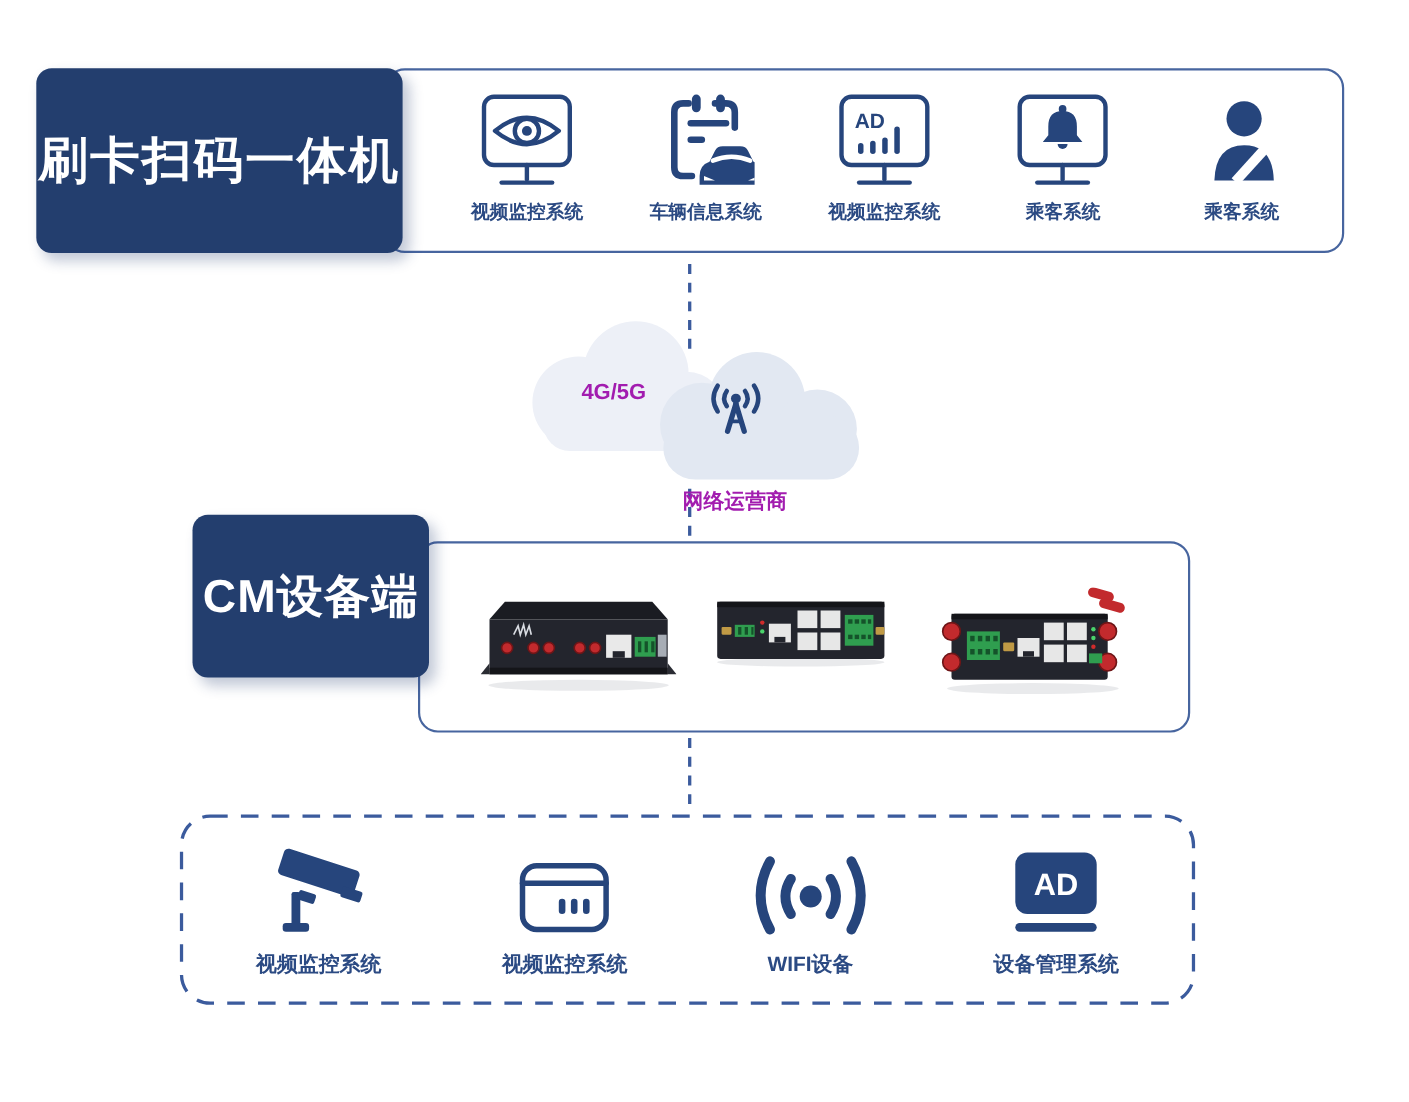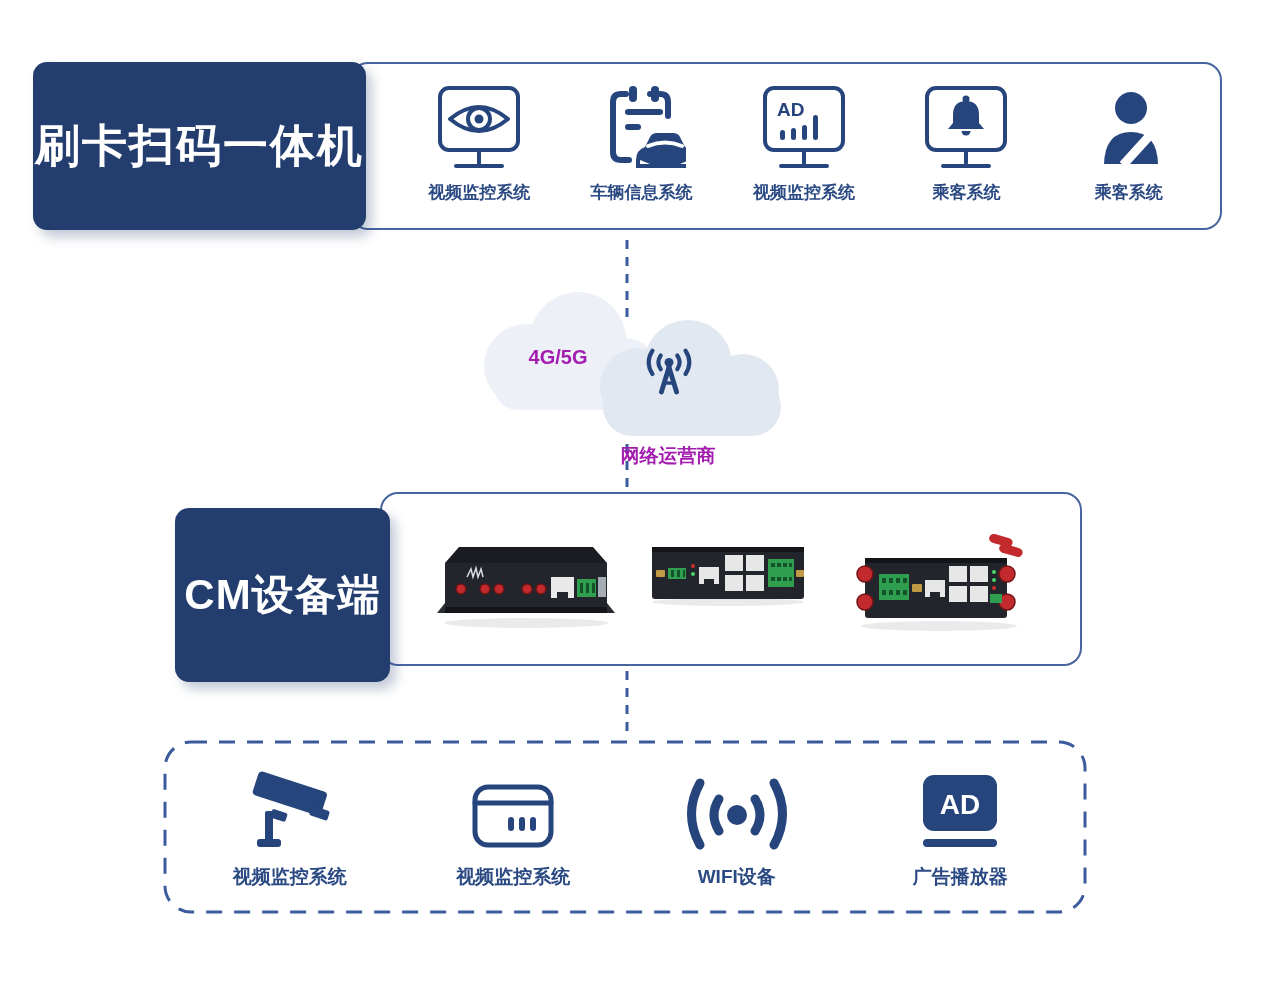--- a/index.html
+++ b/index.html
@@ -161,21 +161,21 @@
       <line x1="45" y1="26" x2="56" y2="62"></line>
     </g>
     <line x1="37" y1="49" x2="53" y2="49" stroke="#26457C" stroke-width="5"></line>
   </svg>
 
   <div class="cloud-text" style="left:608px;top:399px;width:120px;font-size:19px;margin-top:44px;">
     <span>网络运营商</span>
   </div>
 
   <div class="panel" style="left:380px;top:492px;width:702px;height:174px;"></div>
-  <div class="blue-box title-cm" style="left:175px;top:508px;width:215px;height:174px;">
+  <div class="blue-box title-cm" style="left:175px;top:468px;width:215px;height:148px;">
     <span>CM设备端</span>
   </div>
 
   <svg class="router-svg" style="left:437px;top:541px;" width="178" height="90" viewBox="0 0 178 90">
     <ellipse cx="89" cy="82" rx="82" ry="5" fill="rgba(40,50,70,0.10)"></ellipse>
     <polygon points="22,6 156,6 170,22 8,22" fill="#1a1c22"></polygon>
     <rect x="8" y="22" width="162" height="50" fill="#23252d"></rect>
     <rect x="8" y="66" width="162" height="6" fill="#141519"></rect>
     <polygon points="0,72 8,62 8,72" fill="#2a2c33"></polygon>
     <polygon points="178,72 170,62 170,72" fill="#2a2c33"></polygon>
@@ -311,18 +311,18 @@
       </svg>
       <span class="peri-label">WIFI设备</span>
     </div>
 
     <div class="peri-item">
       <svg width="94" height="80" viewBox="0 0 94 80">
         <rect x="10" y="4" width="74" height="56" rx="11" class="icon-fill"></rect>
         <text x="47" y="43" text-anchor="middle" font-size="28" font-weight="bold" fill="#ffffff" font-family="Liberation Sans, sans-serif">AD</text>
         <rect x="10" y="68" width="74" height="8" rx="4" class="icon-fill"></rect>
       </svg>
-      <span class="peri-label">广告播放器</span>
+      <span class="peri-label">设备管理系统</span>
     </div>
 
   </div>
 
 </div>
 
 </body></html>

